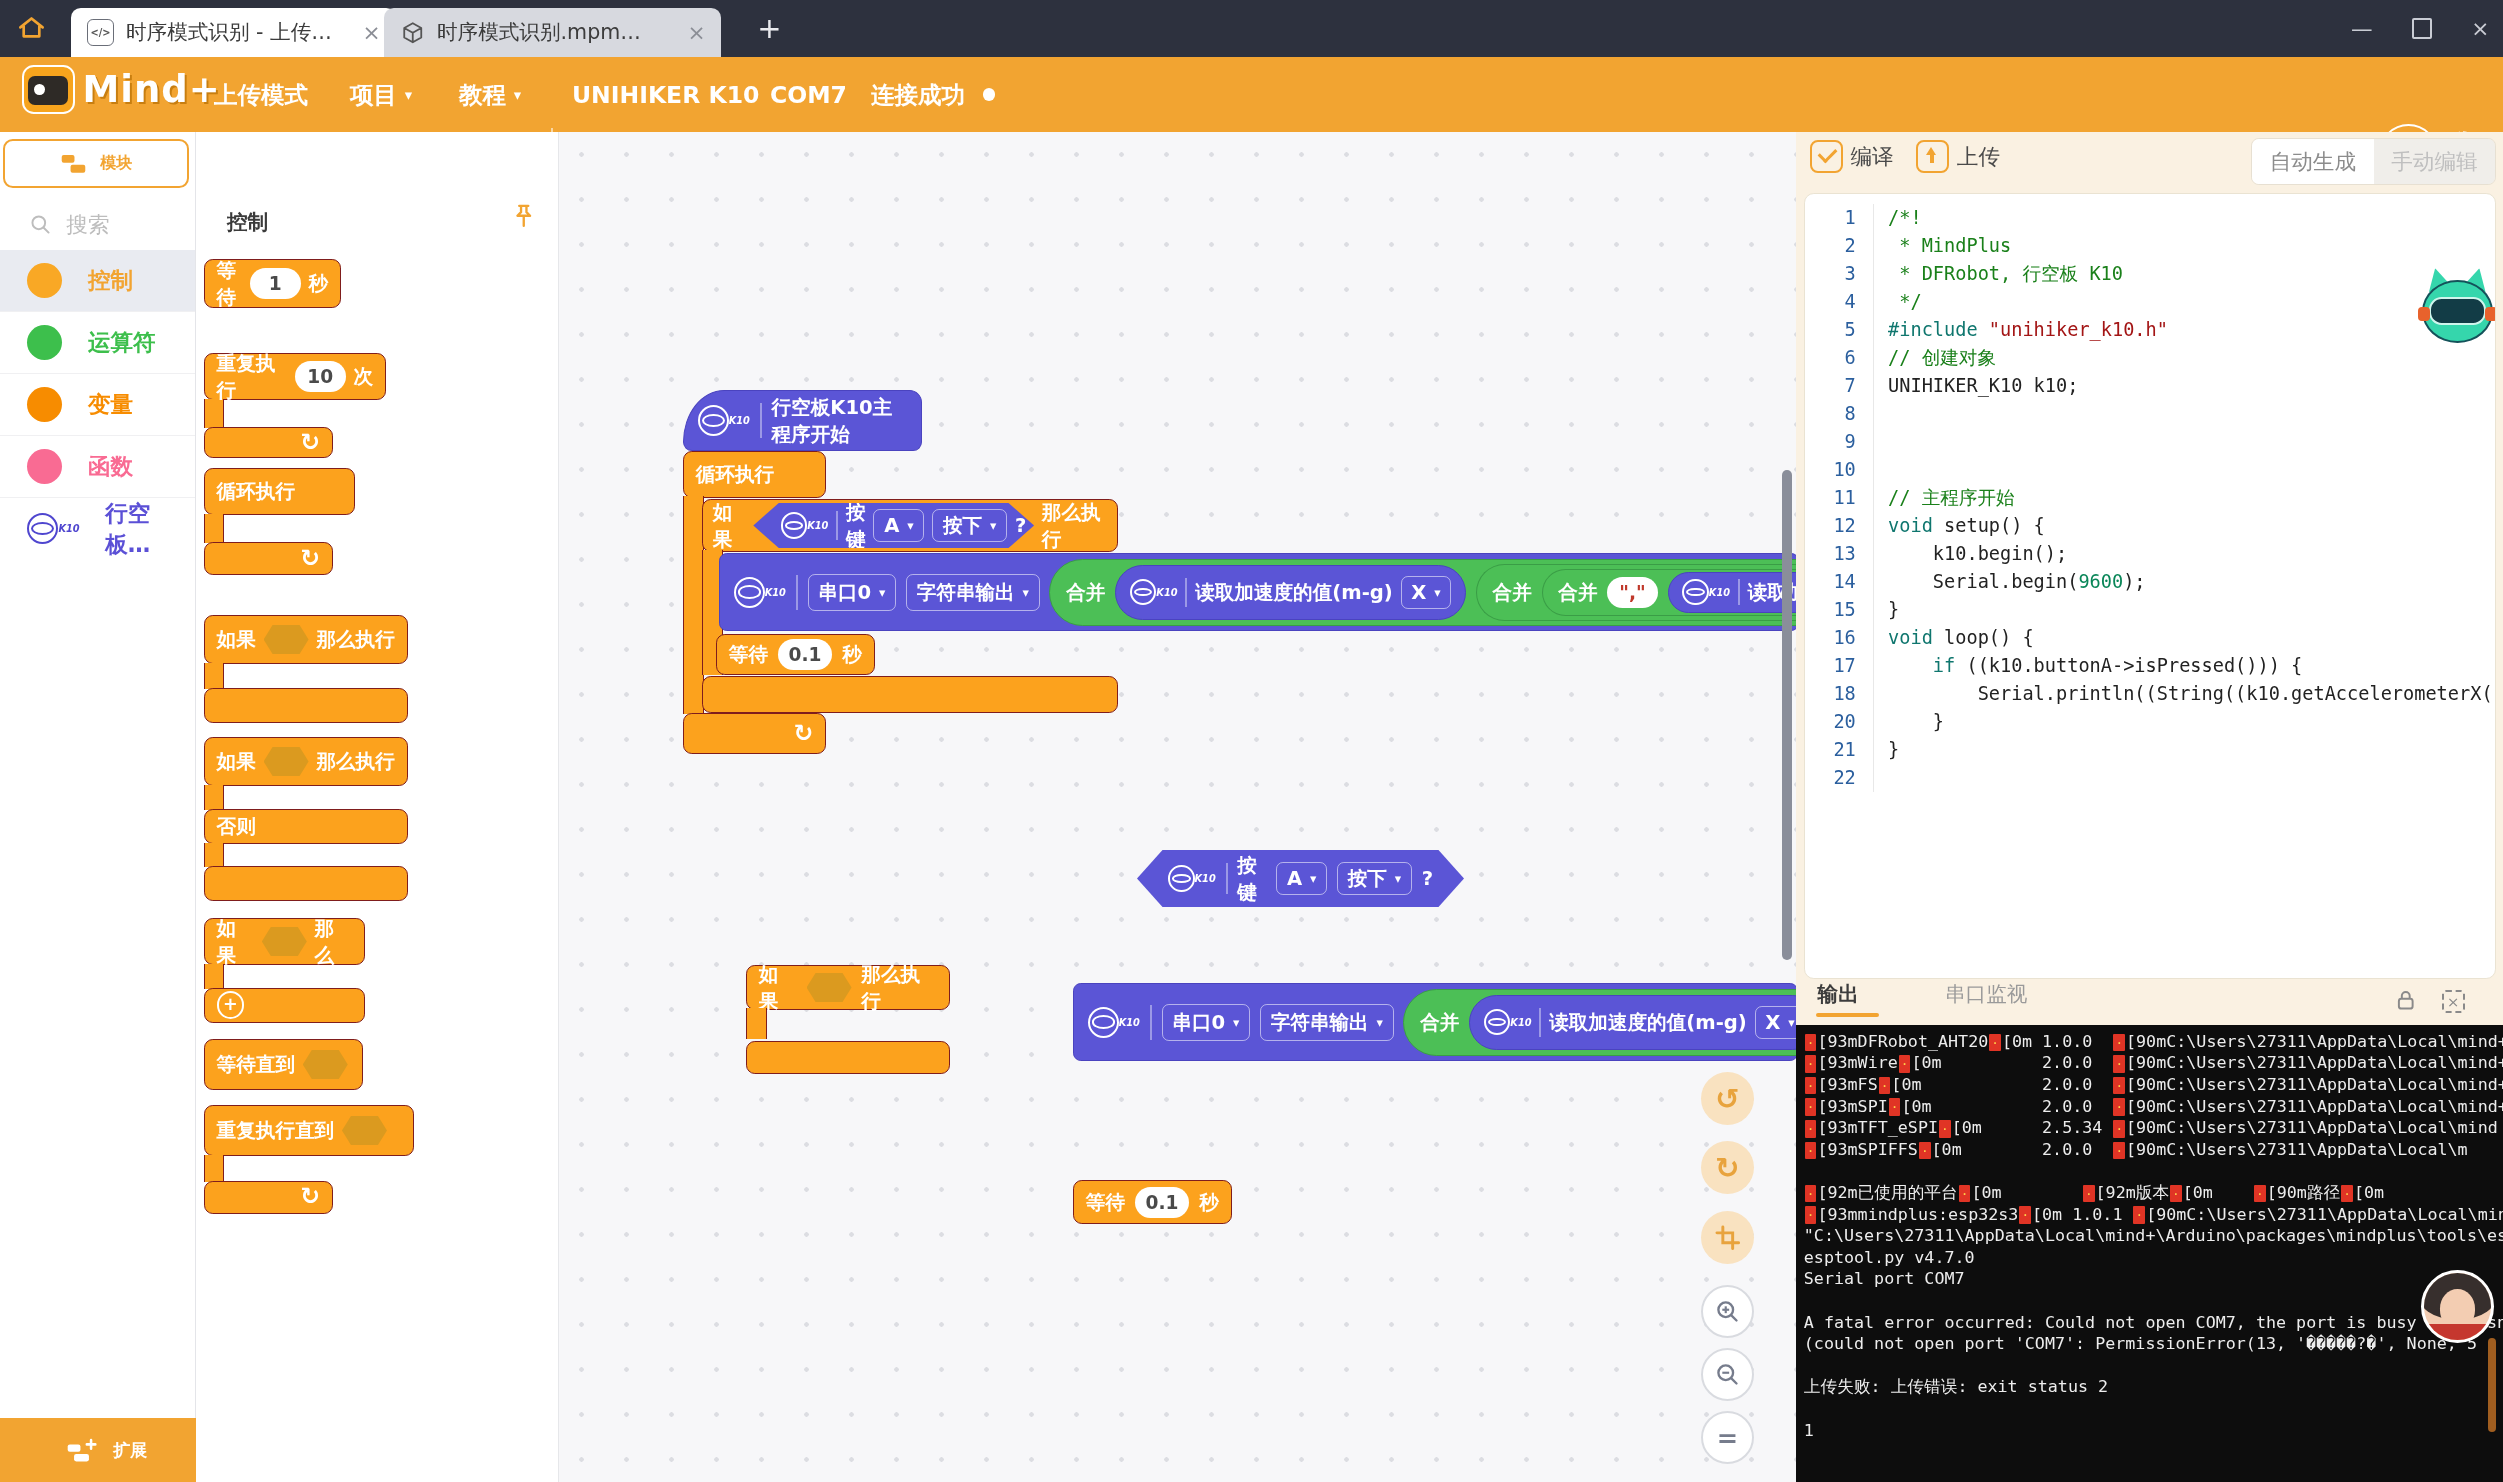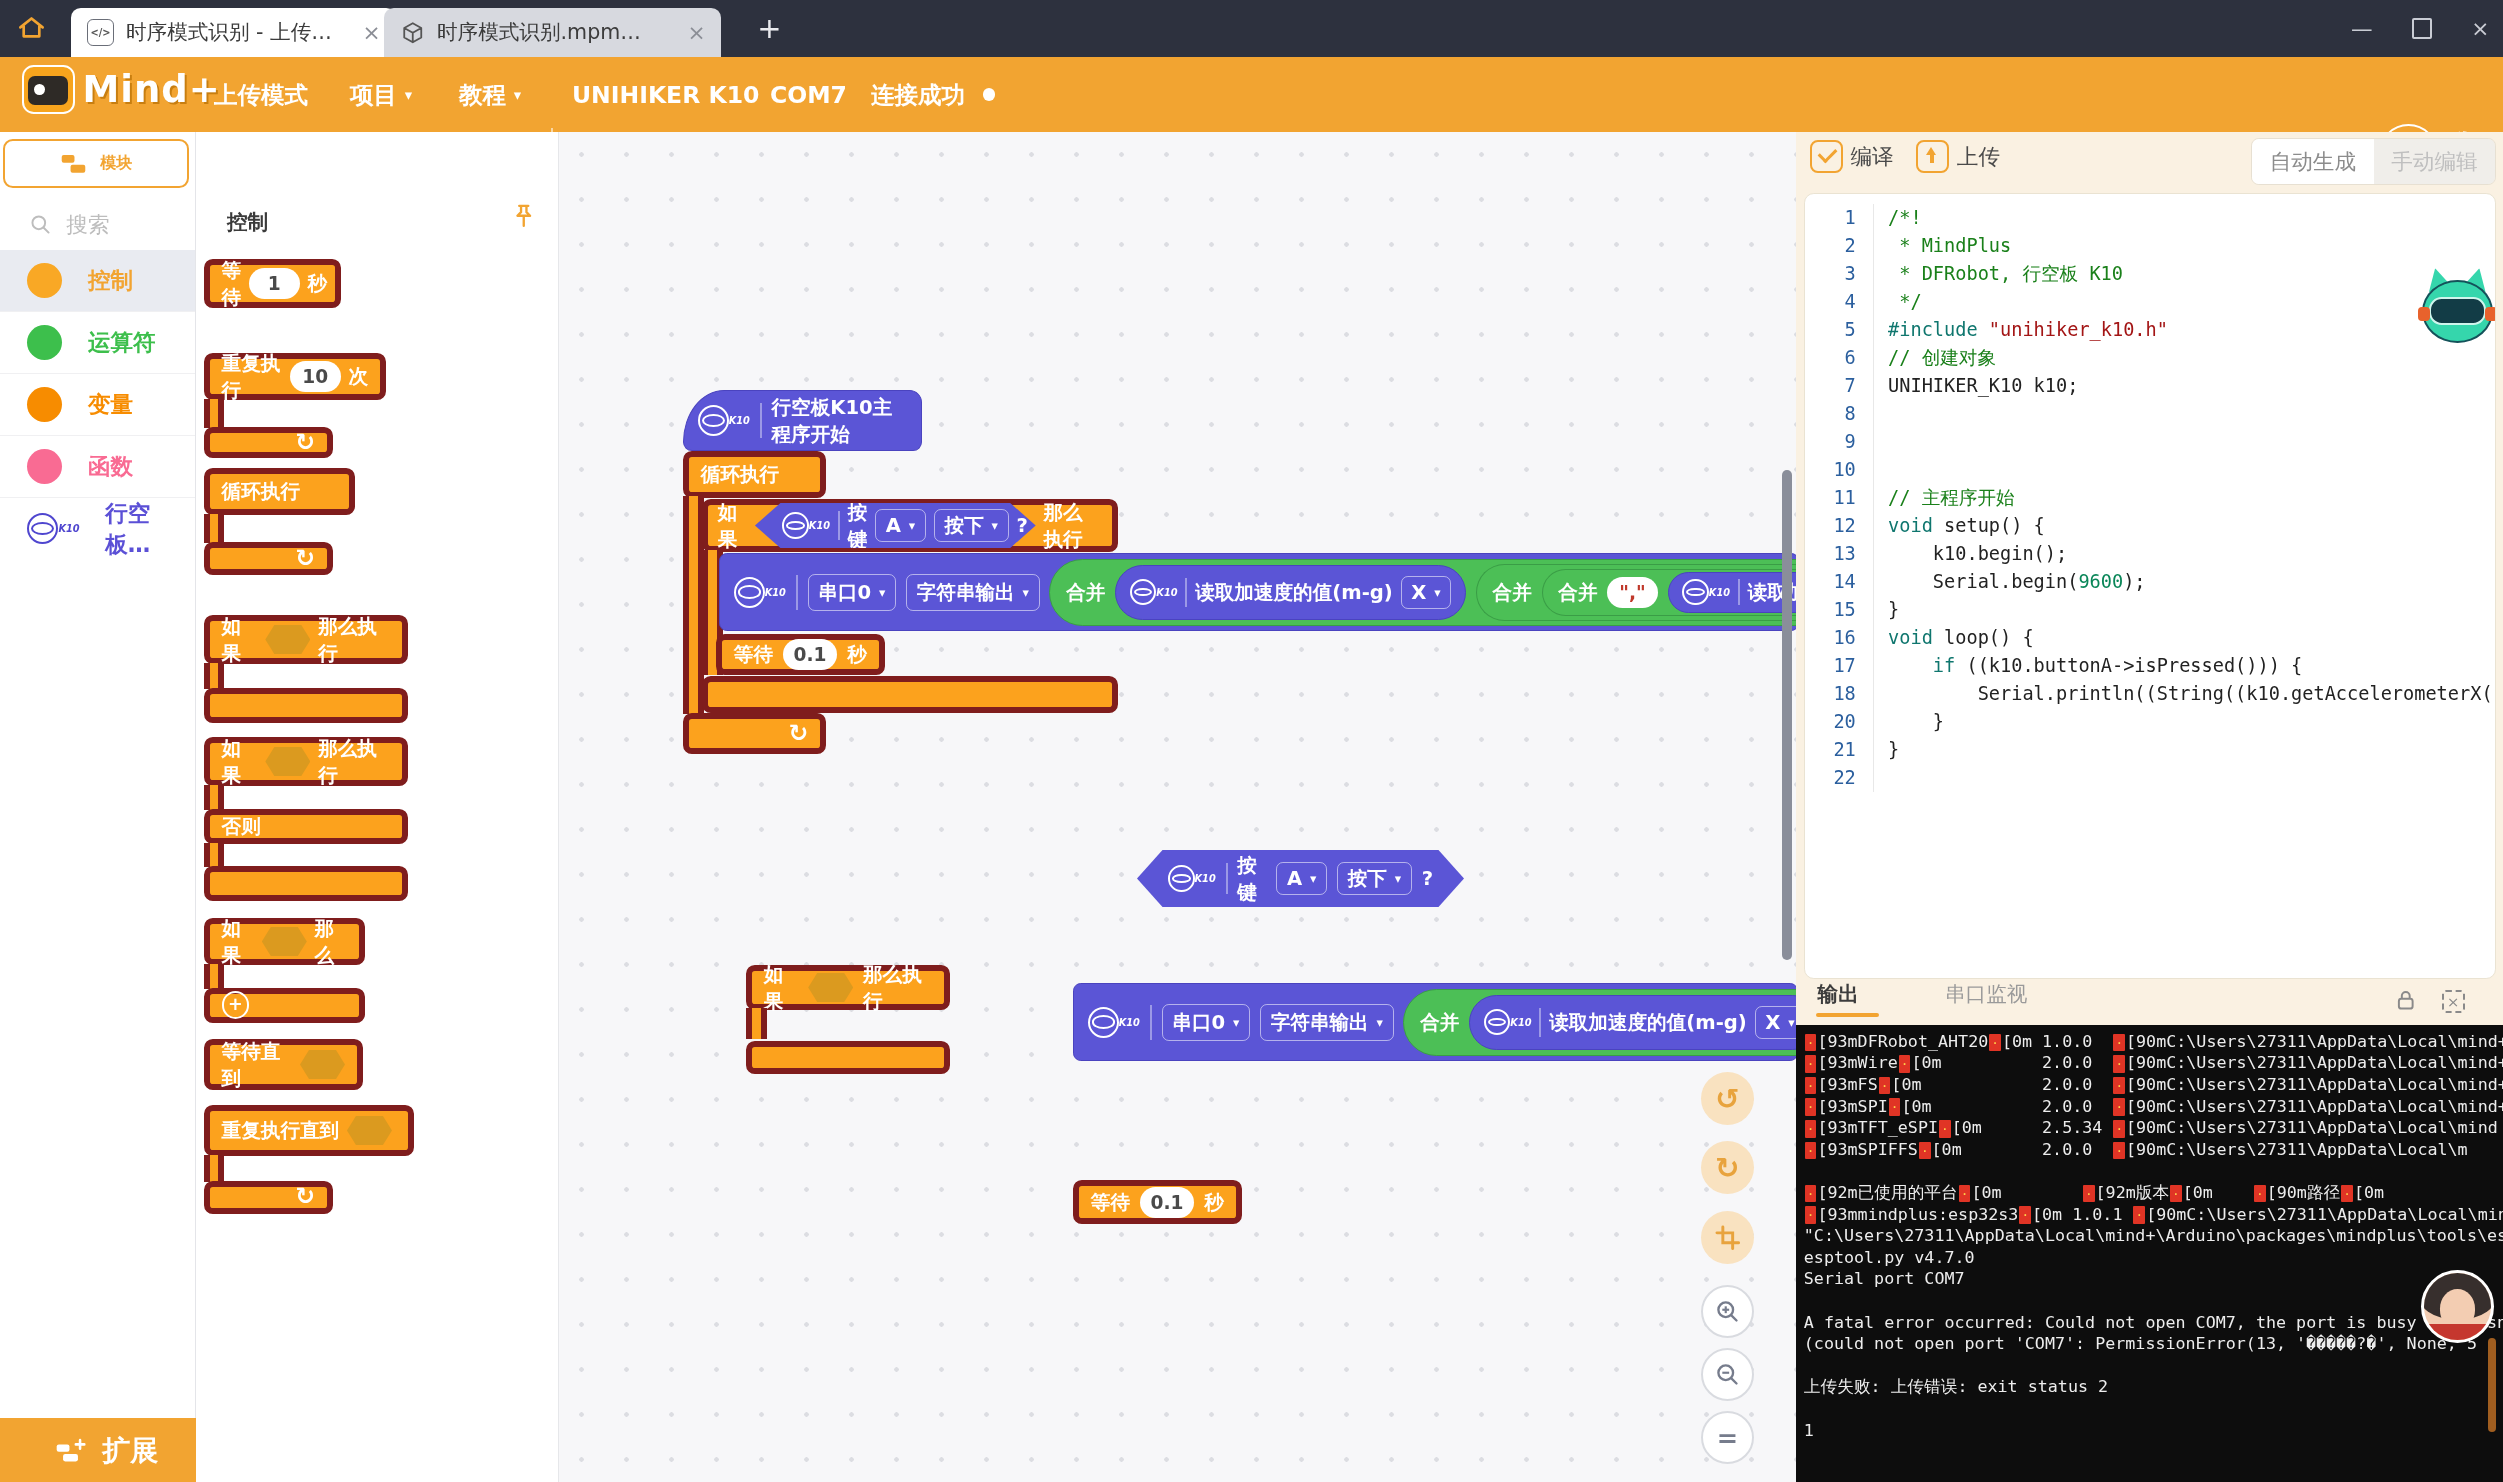--- a/index.html
+++ b/index.html
@@ -39,28 +39,28 @@
   .sidebar{position:absolute;left:0;top:132px;width:196px;height:1351px;background:#fff;border-right:1px solid #E4E5E9;box-sizing:border-box;}
   .module-tab{position:absolute;left:2.9px;top:6.9px;width:186px;height:49px;border:2px solid #F2A431;border-radius:9.8px;background:#fff;display:flex;align-items:center;justify-content:center;gap:11.8px;color:#F2A431;font-size:16px;font-weight:700;box-sizing:border-box;}
   .searchrow{position:absolute;left:0;top:71px;width:100%;height:43px;display:flex;align-items:center;gap:11.8px;padding-left:29px;box-sizing:border-box;}
   .searchrow input{border:none;outline:none;font-size:21.6px;color:#14532d;width:108px;background:transparent;font-family:"DejaVu Sans",sans-serif;}
   .searchrow input::placeholder{color:#BDBDBD;}
   .cats{position:absolute;left:0;top:118px;width:100%;}
   .cat{height:61px;display:flex;align-items:center;gap:25.5px;padding-left:27.4px;border-top:1px solid #F0F0F2;cursor:pointer;}
   .cat:first-child{border-top:none;background:#E9EBF1;}
   .cat-dot{width:35px;height:35px;border-radius:50%;flex:0 0 auto;}
   .cat-label{font-size:22.5px;font-weight:700;}
-  .ext{position:absolute;left:0;bottom:0;width:212px;height:65px;background:#F2A431;display:flex;align-items:center;justify-content:center;gap:15.7px;color:#fff;font-size:28px;font-weight:700;cursor:pointer;}
+  .ext{position:absolute;left:0;bottom:0;width:212px;height:65px;background:#F2A431;display:flex;align-items:center;justify-content:center;gap:15.7px;color:#fff;font-size:17px;font-weight:700;cursor:pointer;}
 
   
   .palette{position:absolute;left:196px;top:132px;width:363px;height:1351px;background:#fff;border-right:1px solid #E6E7EA;box-sizing:border-box;overflow:hidden;}
   .pal-header{position:absolute;left:31px;top:76px;font-size:20.6px;font-weight:700;color:#3a3a3a;}
   .pin{position:absolute;left:316px;top:71px;}
   .pblk{position:absolute;}
-  .ob{background:#FCA21D;border:6px solid #7f1d1d;border-radius:8.8px;display:flex;align-items:center;gap:7.8px;padding:0 11.8px;color:#fff;font-size:19.6px;font-weight:700;box-sizing:border-box;}
+  .ob{background:#FCA21D;border:1px solid #7f1d1d;border-radius:8.8px;display:flex;align-items:center;gap:7.8px;padding:0 11.8px;color:#fff;font-size:19.6px;font-weight:700;box-sizing:border-box;}
   .ob.spine{width:20.6px;border-top:none;border-bottom:none;border-radius:0;margin:-1px 0;padding:0;}
   .ob.end{justify-content:flex-end;}
   .oval{background:#fff;border-radius:979px;color:#4a4a4a;height:31px;min-width:29px;padding:0 10.8px;display:inline-flex;align-items:center;justify-content:center;font-weight:700;font-size:18.6px;}
   .hexslot{width:45px;height:29px;background:#DB9A1F;clip-path:polygon(20% 0,80% 0,100% 50%,80% 100%,20% 100%,0 50%);flex:0 0 auto;}
   .loop{font-size:23.5px;line-height:1;}
   .circle-plus{width:23.5px;height:23.5px;border:2px solid #fff;border-radius:50%;display:inline-flex;align-items:center;justify-content:center;font-size:17.6px;line-height:1;}
 
   
   .canvas{position:absolute;left:559px;top:132px;width:1237px;height:1351px;background:#F7F7F9;overflow:hidden;background-image:radial-gradient(#DCDDE2 2px,transparent 2.5px);background-size:45px 45px;}
   .blk{position:absolute;display:flex;align-items:center;gap:9.8px;color:#fff;font-size:19.6px;font-weight:700;box-sizing:border-box;}

